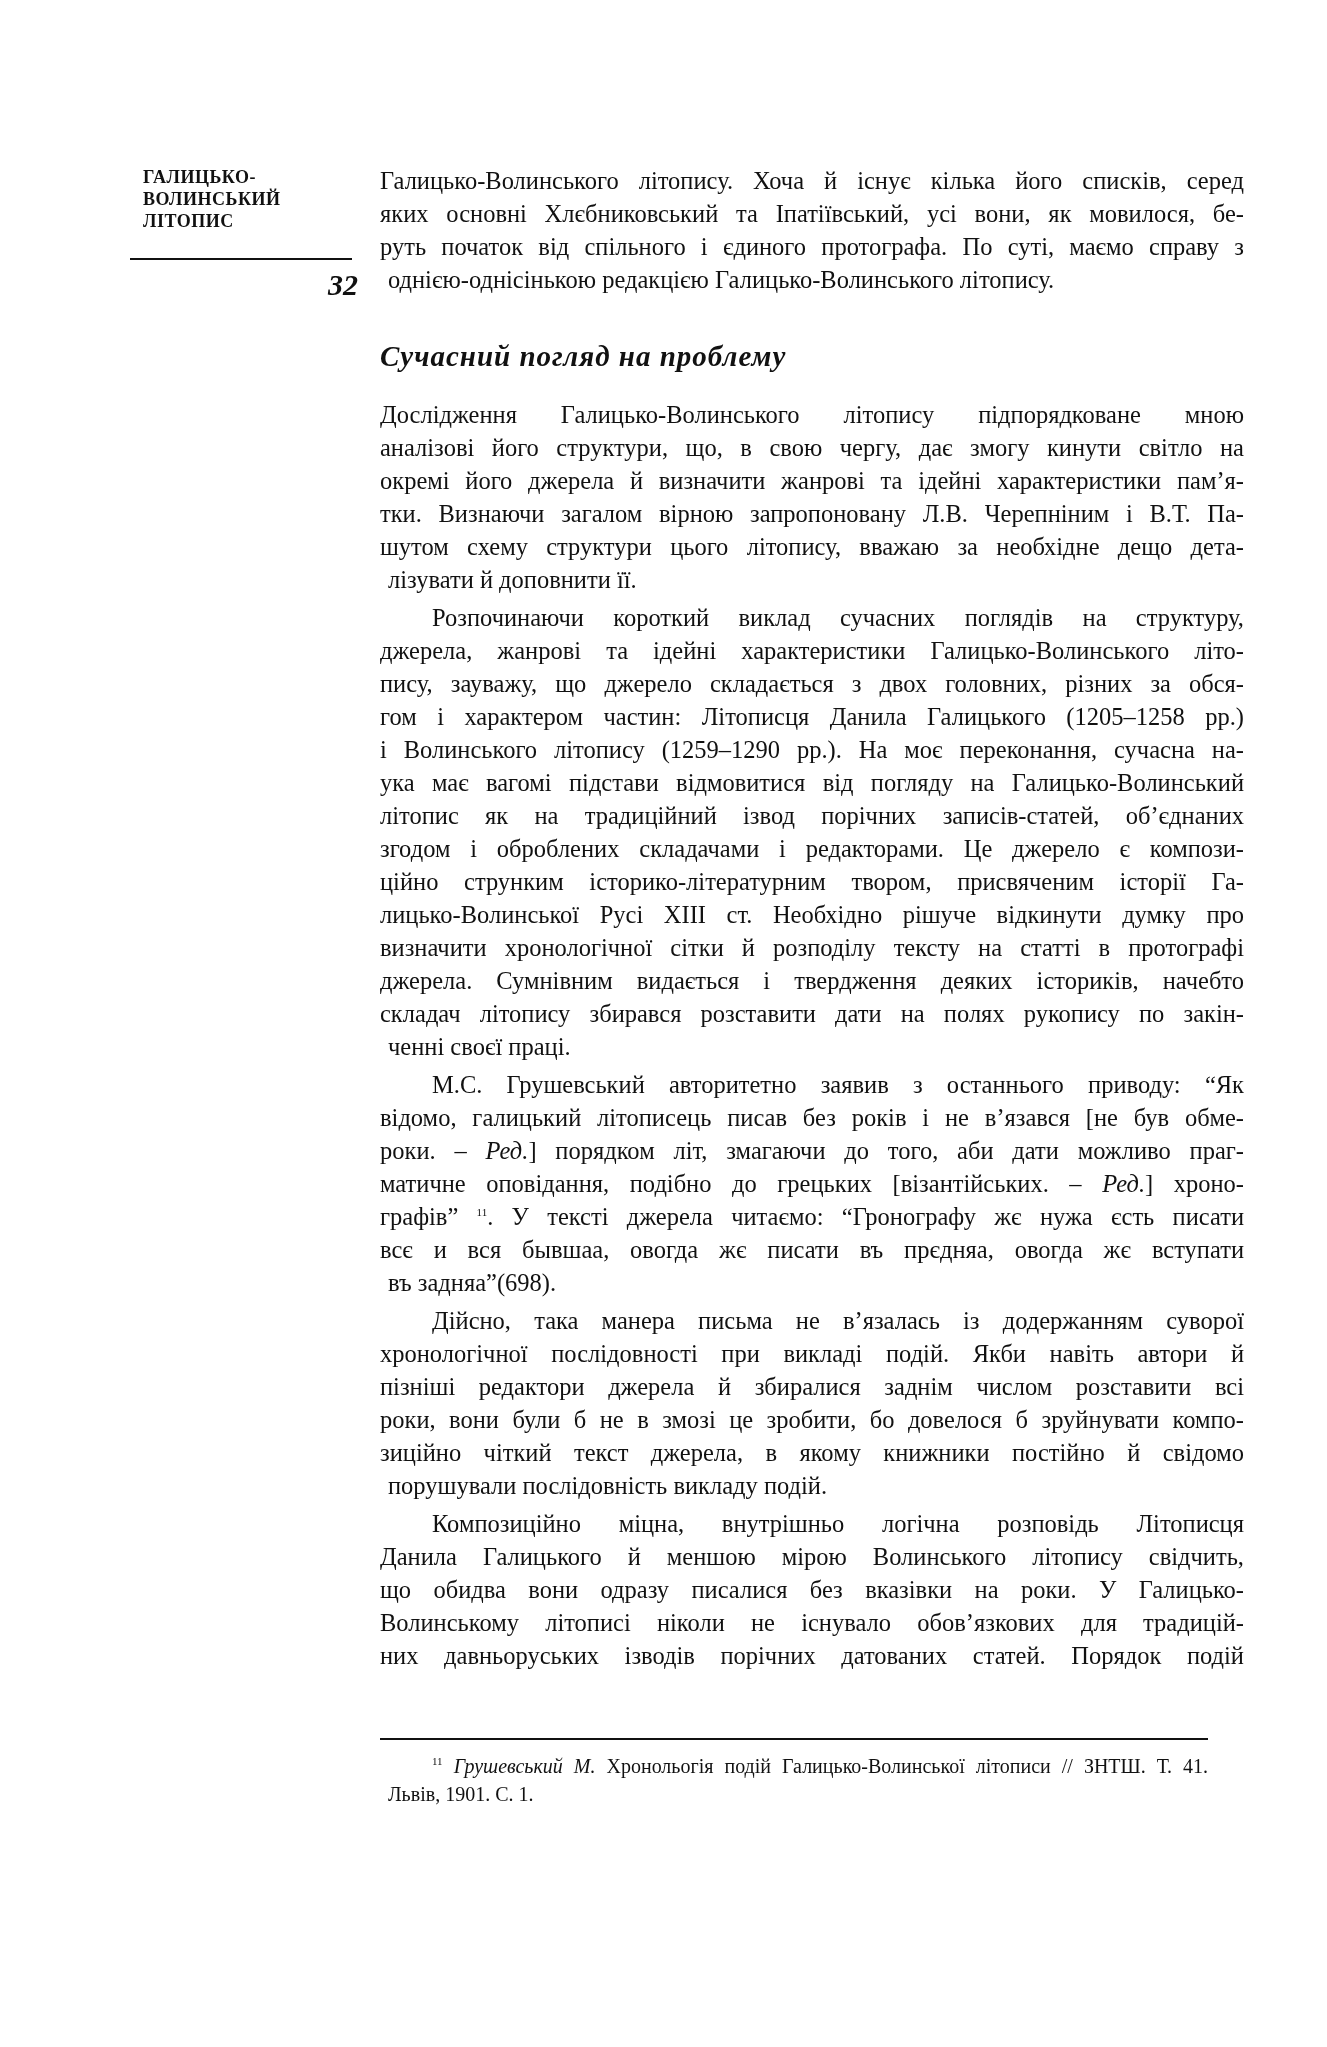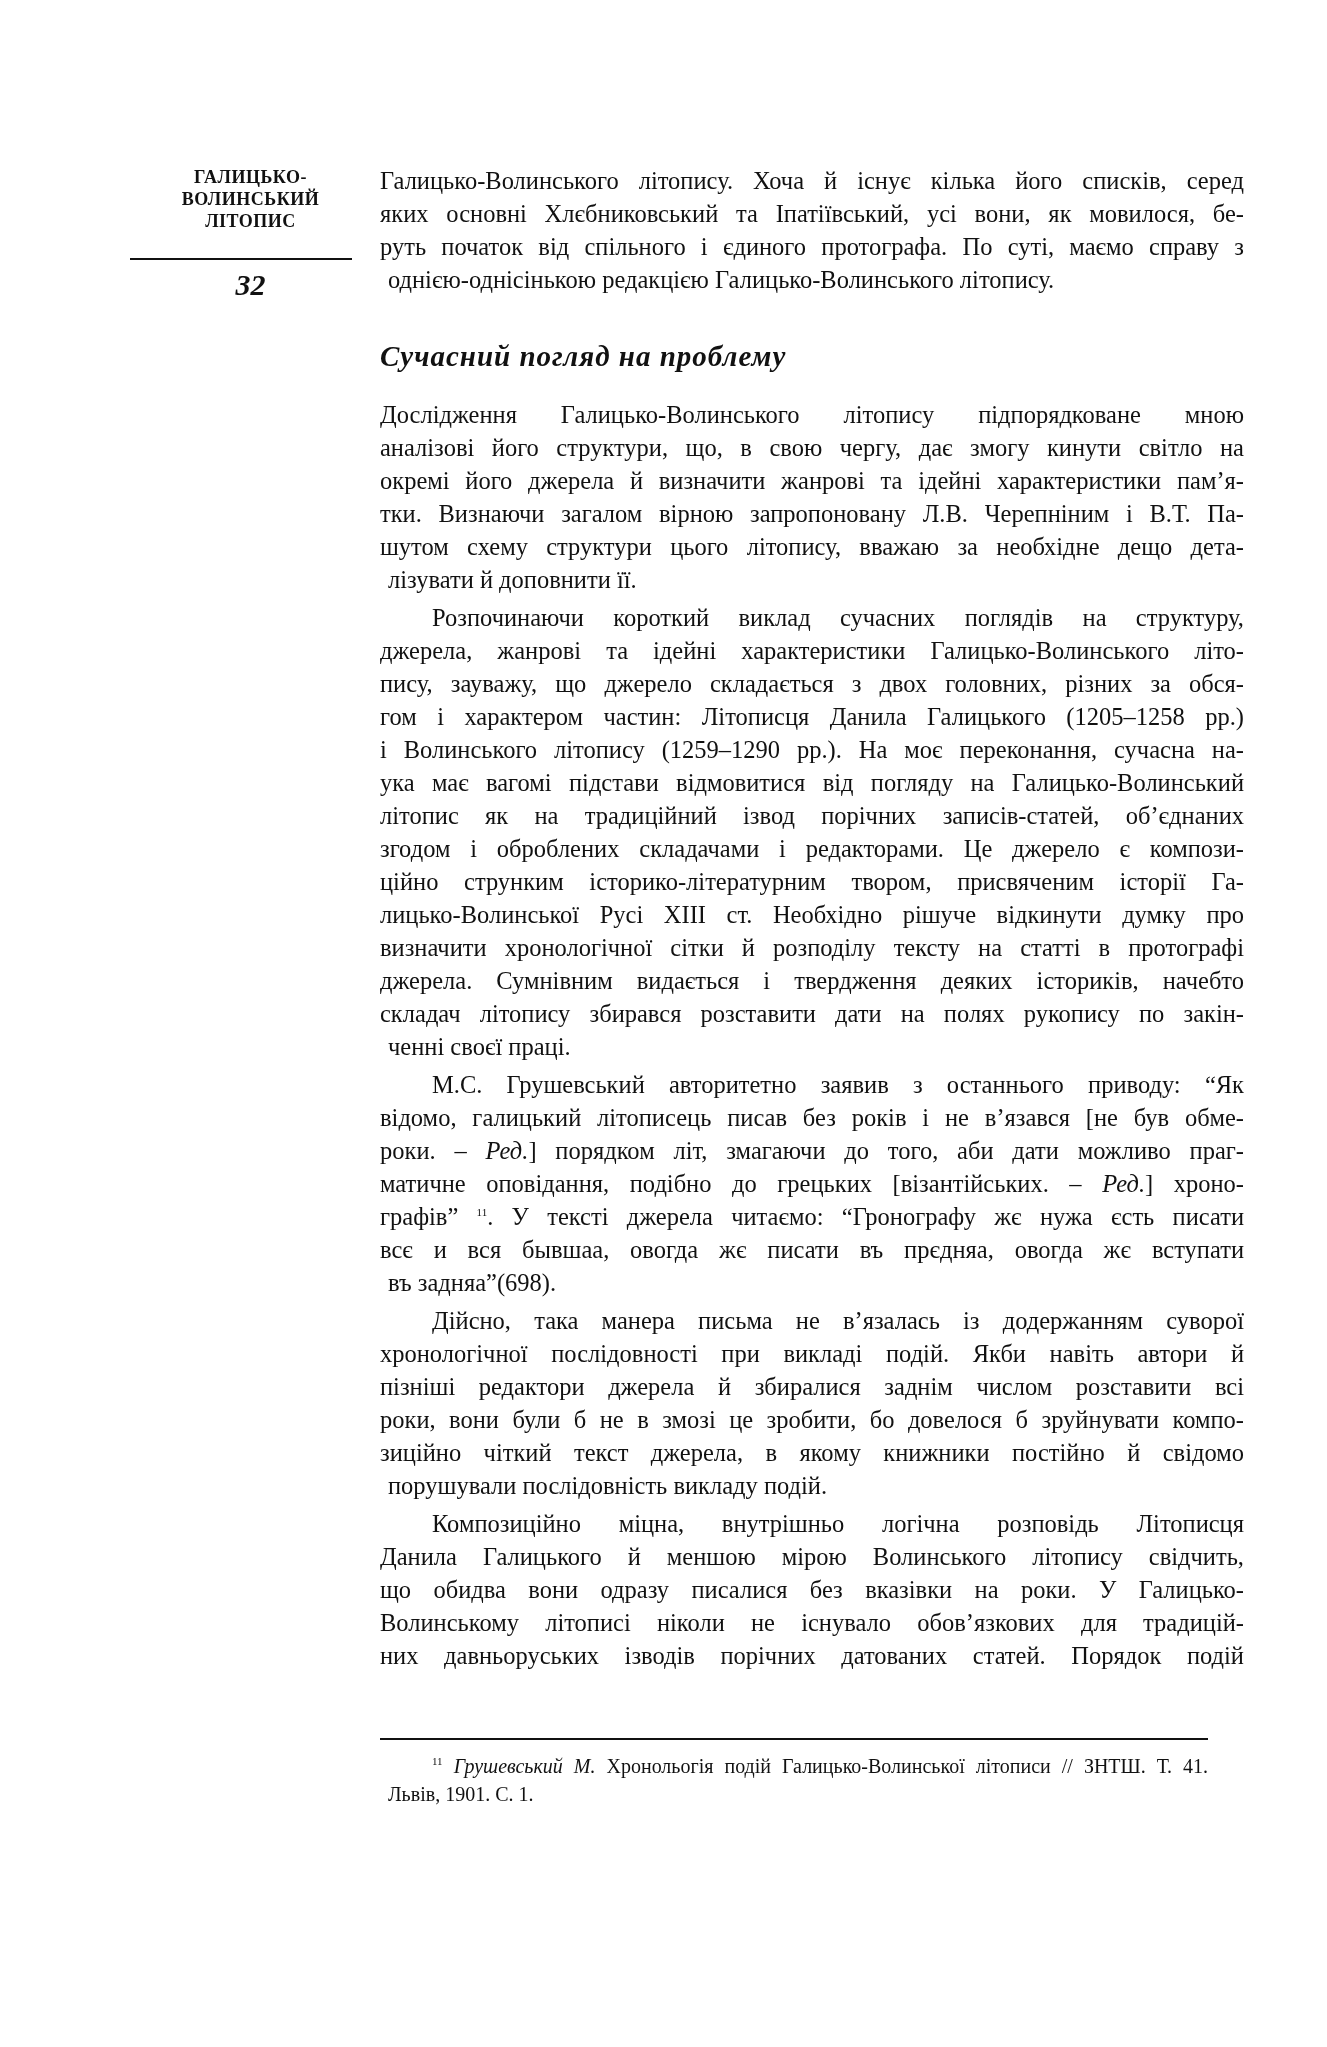--- a/index.html
+++ b/index.html
@@ -1,25 +1,24 @@
 <!DOCTYPE html>
 <html><head>
 <meta charset="utf-8">
 <style>
   html, body { margin: 0; padding: 0; background: #ffffff; }
   body { width: 1327px; height: 2047px; position: relative; overflow: hidden; color: #111; }
   .margin-head {
     position: absolute; left: 143px; top: 166px; width: 215px;
-    text-align: center;
     font-family: "Liberation Serif", serif; font-weight: bold;
     font-size: 18px; line-height: 22px; letter-spacing: 0.5px;
   }
   .margin-rule { position: absolute; left: 130px; top: 258px; width: 222px; height: 2px; background: #111; }
   .page-num {
-    position: absolute; left: 143px; top: 268px; width: 215px; text-align: center;
+    position: absolute; left: 143px; top: 268px; width: 215px; text-align: right;
     font-family: "Liberation Serif", serif; font-style: italic; font-weight: bold; font-size: 30px;
   }
   .body {
     position: absolute; left: 380px; top: 164px; width: 864px;
     font-family: "Liberation Serif", serif; font-size: 24.5px;
   }
   .line {
     display: block; height: 33px; line-height: 33px; white-space: nowrap;
     text-align: justify; text-align-last: justify; transform-origin: left center;
   }

